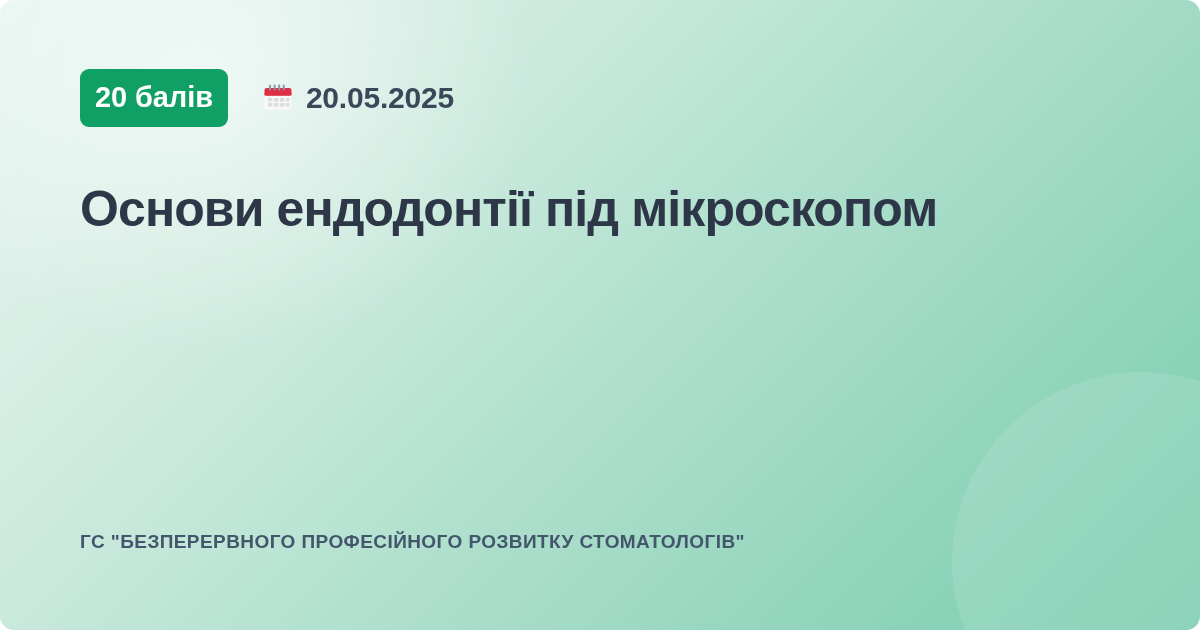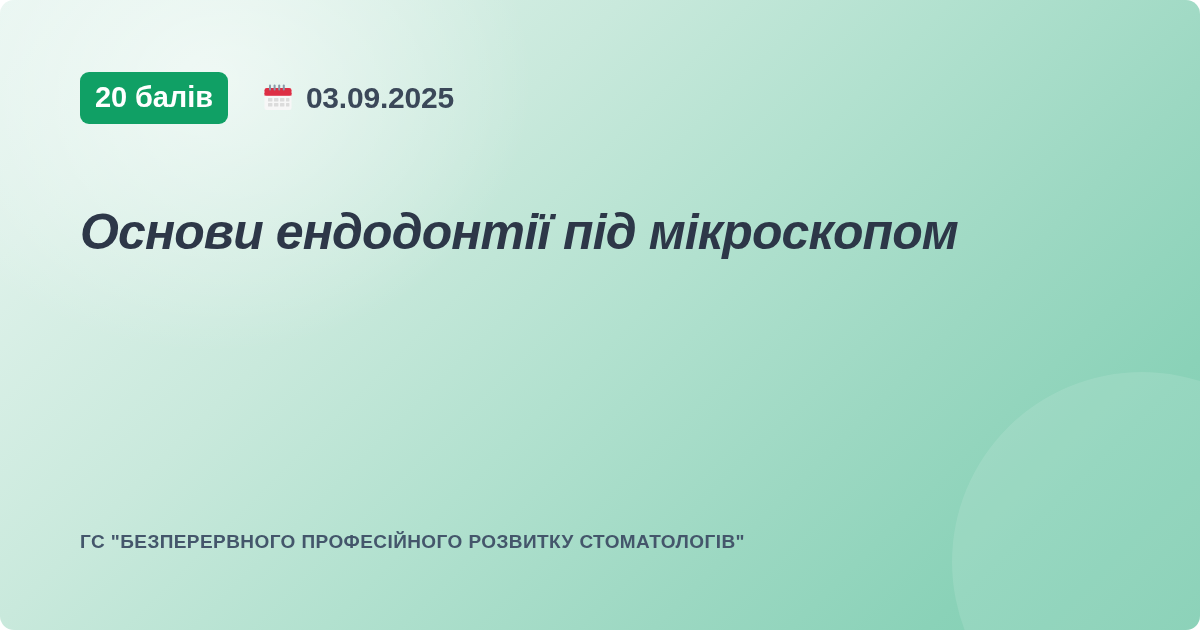--- a/index.html
+++ b/index.html
@@ -68,21 +68,21 @@
     display: flex;
     align-items: center;
     gap: 34px;
     height: 48px;
   }
 
   #points-badge {
     display: inline-flex;
     align-items: center;
     justify-content: center;
-    height: 52px;
+    height: 58px;
     padding: 0 15px 2px 15px;
     border-radius: 9px;
     background: #10a065;
     color: #ffffff;
     font-size: 29px;
     font-weight: bold;
     letter-spacing: -0.1px;
     white-space: nowrap;
   }
 
@@ -94,28 +94,27 @@
     font-size: 30px;
     font-weight: bold;
     letter-spacing: -0.2px;
     white-space: nowrap;
   }
 
   .meta-icon { display: inline-flex; align-items: center; }
 
   
   #event-title {
-    margin-top: 80px;
+    margin-top: 57px;
     max-width: 1010px;
     color: #2d3748;
     font-size: 50px;
     font-weight: bold;
     line-height: 1.2;
     letter-spacing: -0.9px;
-    font-style: italic;
   }
 
   
   #organizer {
     position: absolute;
     left: 80px;
     bottom: 77px;
     color: #44566b;
     font-size: 19px;
     font-weight: bold;
@@ -154,21 +153,21 @@
               <rect x="12" y="16" width="4.4" height="3.4" rx="0.5"></rect>
               <rect x="18" y="16" width="4.4" height="3.4" rx="0.5"></rect>
               <rect x="24" y="16" width="3.4" height="3.4" rx="0.5"></rect>
               <rect x="6" y="21" width="4.4" height="3.4" rx="0.5"></rect>
               <rect x="12" y="21" width="4.4" height="3.4" rx="0.5"></rect>
               <rect x="18" y="21" width="4.4" height="3.4" rx="0.5"></rect>
               <rect x="24" y="21" width="3.4" height="3.4" rx="0.5"></rect>
             </g>
           </svg>
         </span>
-        <span>03.09.2025</span>
+        <span>20.05.2025</span>
       </span>
 
 
     </div>
 
     <h1 id="event-title">Основи ендодонтії під мікроскопом</h1>
 
   </div>
 
   <div id="organizer">ГС "БЕЗПЕРЕРВНОГО ПРОФЕСІЙНОГО РОЗВИТКУ СТОМАТОЛОГІВ"</div>

